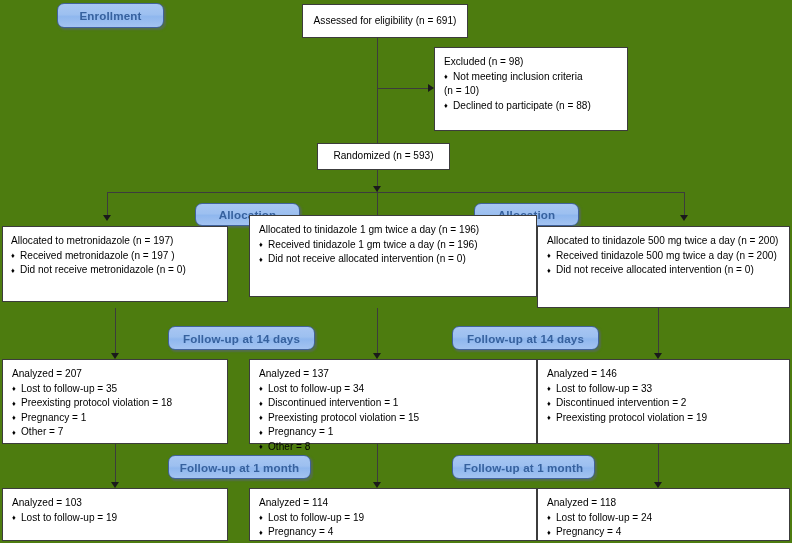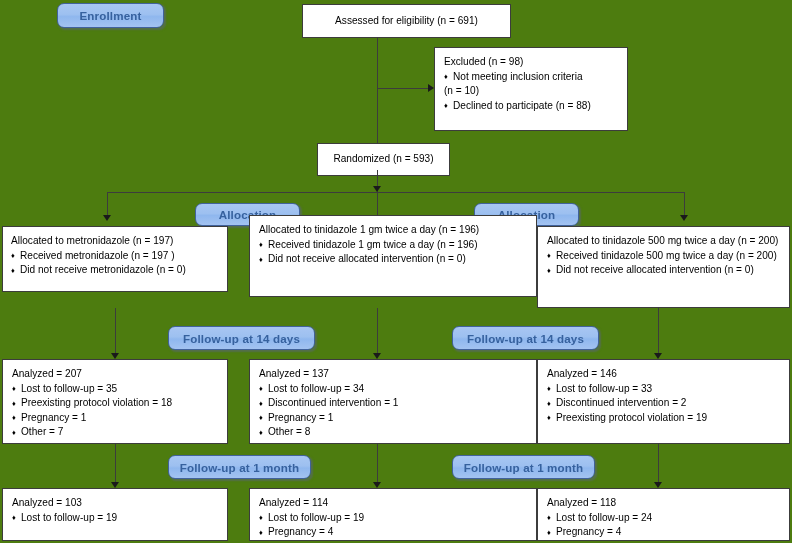--- a/index.html
+++ b/index.html
@@ -84,37 +84,37 @@
 </style>
 </head>
 <body>
 
 <div id="stage">
 
   <div class="pill" style="left:57px;top:3px;width:107px;height:25px;">
     <span>Enrollment</span>
   </div>
 
-  <div class="box center" style="left:302px;top:4px;width:209px;height:34px;">
+  <div class="box center" style="left:302px;top:4px;width:166px;height:34px;">
     <span>Assessed for eligibility (n = 691)</span>
   </div>
 
   <div class="vline" style="left:377px;top:38px;height:105px;"></div>
 
   <div class="hline" style="left:377px;top:88px;width:54px;"></div>
   <div class="arrow-r" style="left:428px;top:84px;"></div>
 
   <div class="box" style="left:434px;top:47px;width:194px;height:84px;">
     <span class="ln">Excluded (n = 98)</span>
     <span class="bul">Not meeting inclusion criteria</span>
     <span class="ln">(n = 10)</span>
     <span class="bul">Declined to participate (n = 88)</span>
   </div>
 
-  <div class="box center" style="left:317px;top:143px;width:133px;height:33px;">
+  <div class="box center" style="left:317px;top:143px;width:133px;height:27px;">
     <span>Randomized (n = 593)</span>
   </div>
 
   <div class="vline" style="left:377px;top:170px;height:22px;"></div>
   <div class="hline" style="left:107px;top:192px;width:578px;"></div>
   <div class="vline" style="left:107px;top:192px;height:25px;"></div>
   <div class="vline" style="left:377px;top:192px;height:25px;"></div>
   <div class="vline" style="left:684px;top:192px;height:25px;"></div>
   <div class="arrow-d" style="left:103px;top:215px;"></div>
   <div class="arrow-d" style="left:373px;top:215px;"></div>
@@ -122,21 +122,21 @@
 
   <div class="arrow-d" style="left:373px;top:186px;"></div>
 
   <div class="pill" style="left:195px;top:203px;width:105px;height:23px;">
     <span>Allocation</span>
   </div>
   <div class="pill" style="left:474px;top:203px;width:105px;height:23px;">
     <span>Allocation</span>
   </div>
 
-  <div class="box" style="left:2px;top:226px;width:226px;height:66px;padding-left:8px;">
+  <div class="box" style="left:2px;top:226px;width:226px;height:76px;padding-left:8px;">
     <span class="ln">Allocated to metronidazole (n = 197)</span>
     <span class="bul">Received metronidazole (n = 197 )</span>
     <span class="bul">Did not receive metronidazole (n = 0)</span>
   </div>
 
   <div class="box" style="left:249px;top:215px;width:288px;height:82px;">
     <span class="ln">Allocated to tinidazole 1 gm twice a day (n = 196)</span>
     <span class="bul">Received tinidazole 1 gm twice a day (n = 196)</span>
     <span class="bul">Did not receive allocated intervention (n = 0)</span>
   </div>
@@ -168,20 +168,21 @@
     <span class="bul">Lost to follow-up = 35</span>
     <span class="bul">Preexisting protocol violation = 18</span>
     <span class="bul">Pregnancy = 1</span>
     <span class="bul">Other = 7</span>
   </div>
 
   <div class="box" style="left:249px;top:359px;width:288px;height:85px;">
     <span class="ln">Analyzed = 137</span>
     <span class="bul">Lost to follow-up = 34</span>
     <span class="bul">Discontinued intervention = 1</span>
+    <span class="bul">Preexisting protocol violation = 15</span>
     <span class="bul">Pregnancy = 1</span>
     <span class="bul">Other = 8</span>
   </div>
 
   <div class="box" style="left:537px;top:359px;width:253px;height:85px;">
     <span class="ln">Analyzed = 146</span>
     <span class="bul">Lost to follow-up = 33</span>
     <span class="bul">Discontinued intervention = 2</span>
     <span class="bul">Preexisting protocol violation = 19</span>
   </div>

